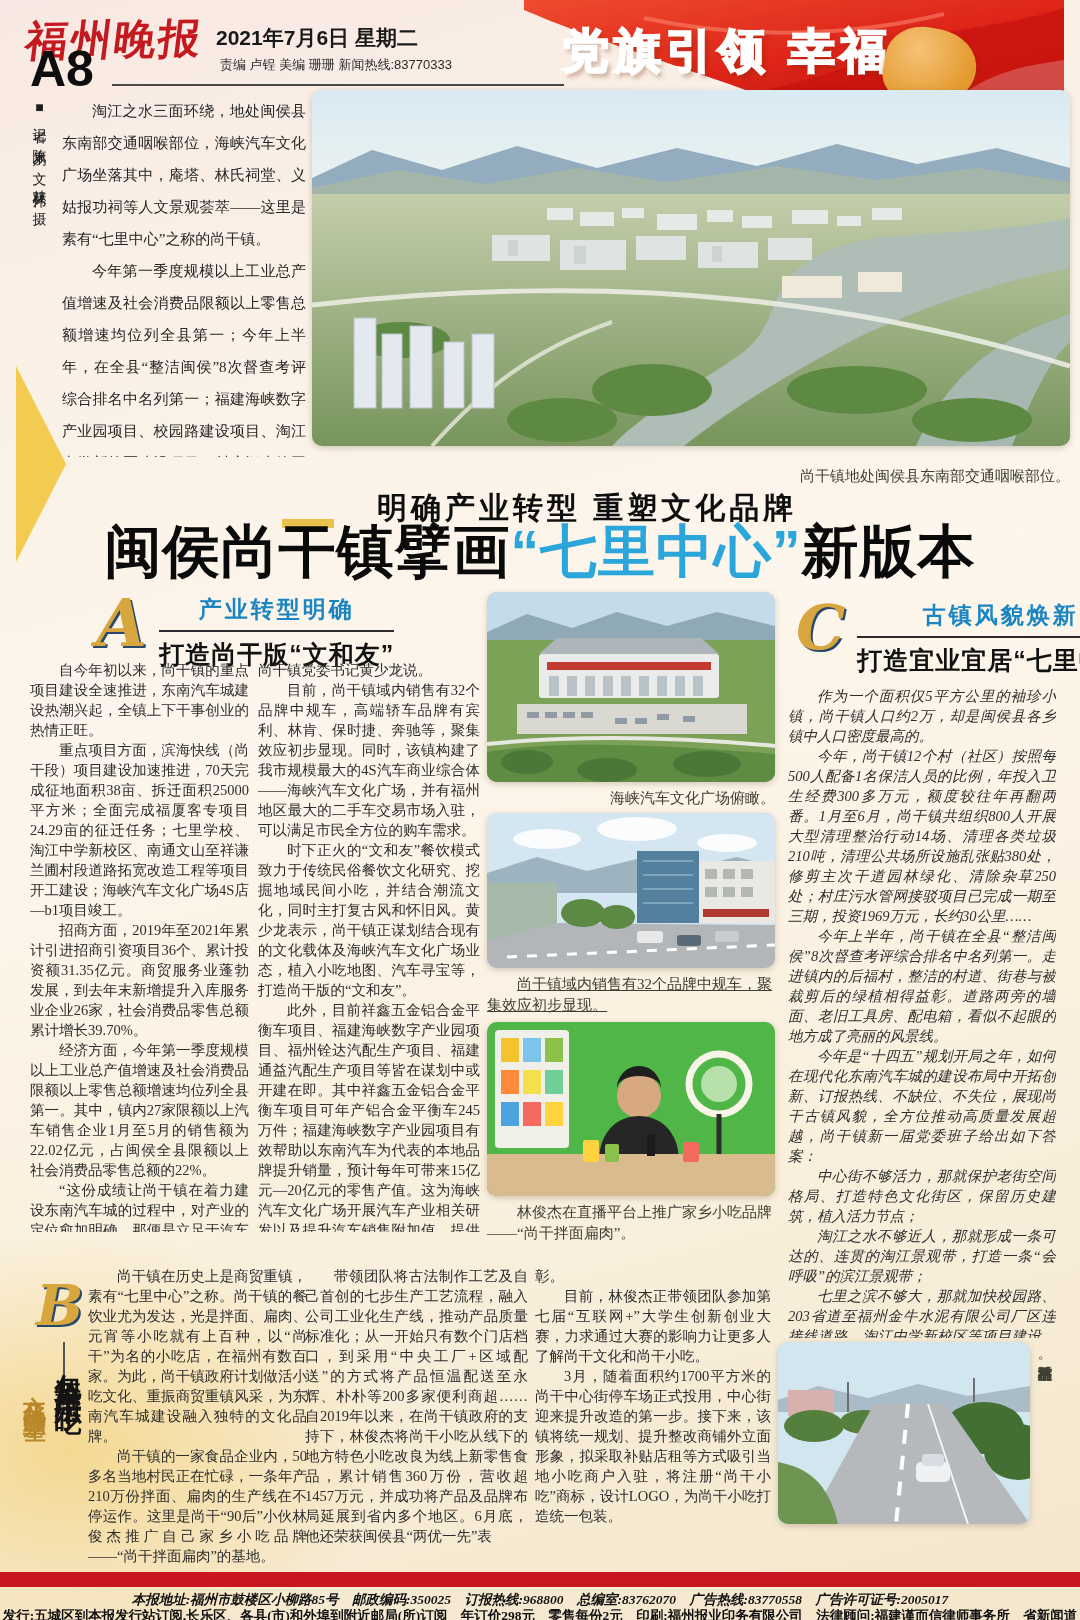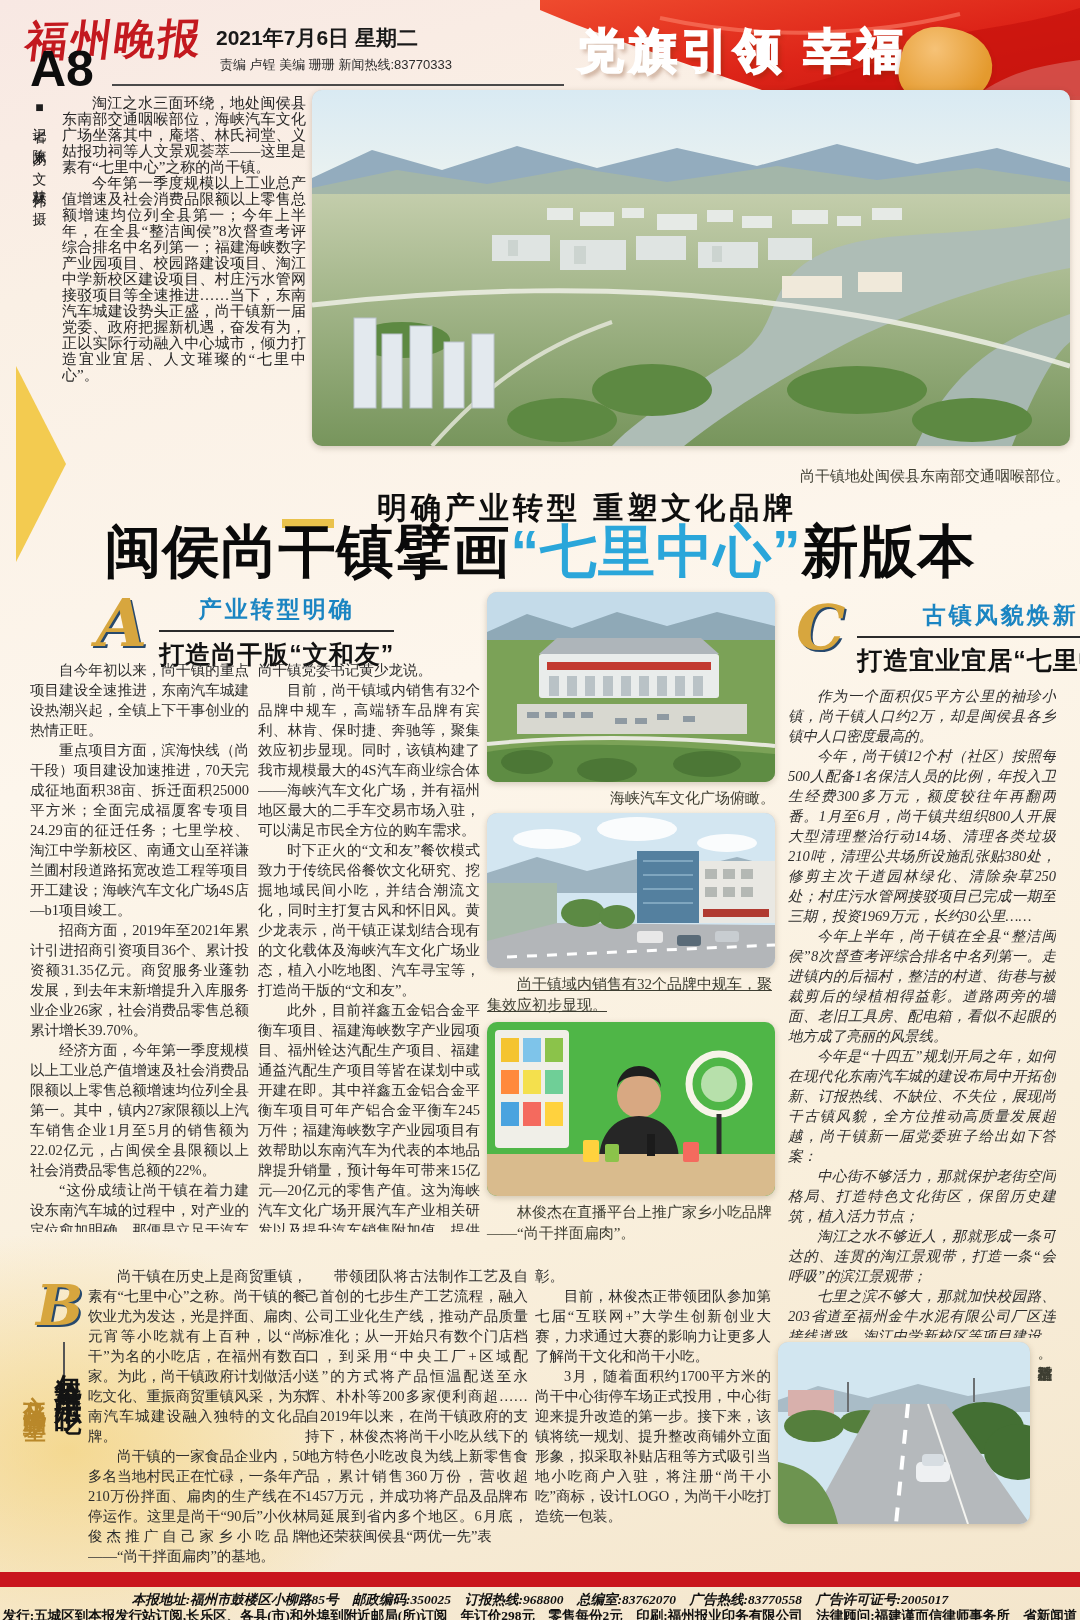--- a/index.html
+++ b/index.html
@@ -12,33 +12,33 @@
 
   
   .paper-name{left:26px;top:12px;font-size:42px;font-weight:bold;color:#c3191f;
               font-family:"DejaVu Serif",serif;transform:skewX(-8deg) rotate(-1deg);letter-spacing:2px;}
   .page-no{left:30px;top:44px;font-size:50px;font-weight:900;color:#0d0d0d;line-height:1;}
   .m-date{left:216px;top:24px;font-size:21px;font-weight:bold;color:#191919;}
   .m-staff{left:220px;top:56px;font-size:13px;color:#2c2c2c;}
   .m-rule{left:112px;top:84px;width:452px;height:2px;background:#4a4a4a;}
 
   
-  .banner{left:540px;top:0;width:540px;height:100px;}
+  .banner{left:524px;top:0;width:540px;height:100px;}
   .banner svg{position:absolute;left:0;top:0;}
   .banner-slogan{position:absolute;left:38px;top:20px;font-size:47px;font-weight:900;
                  font-family:"Liberation Sans",sans-serif;color:#f6a71b;letter-spacing:5px;
                  -webkit-text-stroke:2px #ffffff;text-shadow:3px 4px 4px rgba(110,40,0,.35);white-space:nowrap;}
   .banner-blob{position:absolute;left:360px;top:28px;width:92px;height:78px;
                background:radial-gradient(circle at 35% 30%,#f6c277,#e49а2e 70%);
                background:radial-gradient(circle at 35% 30%,#f6c277,#e49a2e 70%);
                border-radius:48% 52% 60% 40%;transform:rotate(10deg);box-shadow:0 2px 5px rgba(120,40,0,.3);}
 
   
   .byline{left:30px;top:100px;height:345px;font-size:14px;color:#1d1d1d;letter-spacing:2px;}
-  .lead-text{left:62px;top:95px;width:244px;height:362px;font-size:15px;line-height:16px;
+  .lead-text{left:62px;top:95px;width:244px;height:362px;font-size:15px;line-height:32px;
              text-align:justify;color:#262626;overflow:hidden;}
   .gold-wedge{left:16px;top:366px;width:0;height:0;border-top:98px solid transparent;
               border-bottom:98px solid transparent;border-left:50px solid #f2c63f;opacity:.9;}
 
   
   .photo{border-radius:10px;overflow:hidden;box-shadow:0 2px 6px rgba(60,40,20,.22);background:#ccc;}
   .photo svg{display:block;}
   .photo-main{left:312px;top:90px;width:758px;height:356px;}
   .cap-main{left:530px;top:466px;width:540px;text-align:right;}
   .caption{font-size:15px;line-height:21px;color:#3e3e32;}

